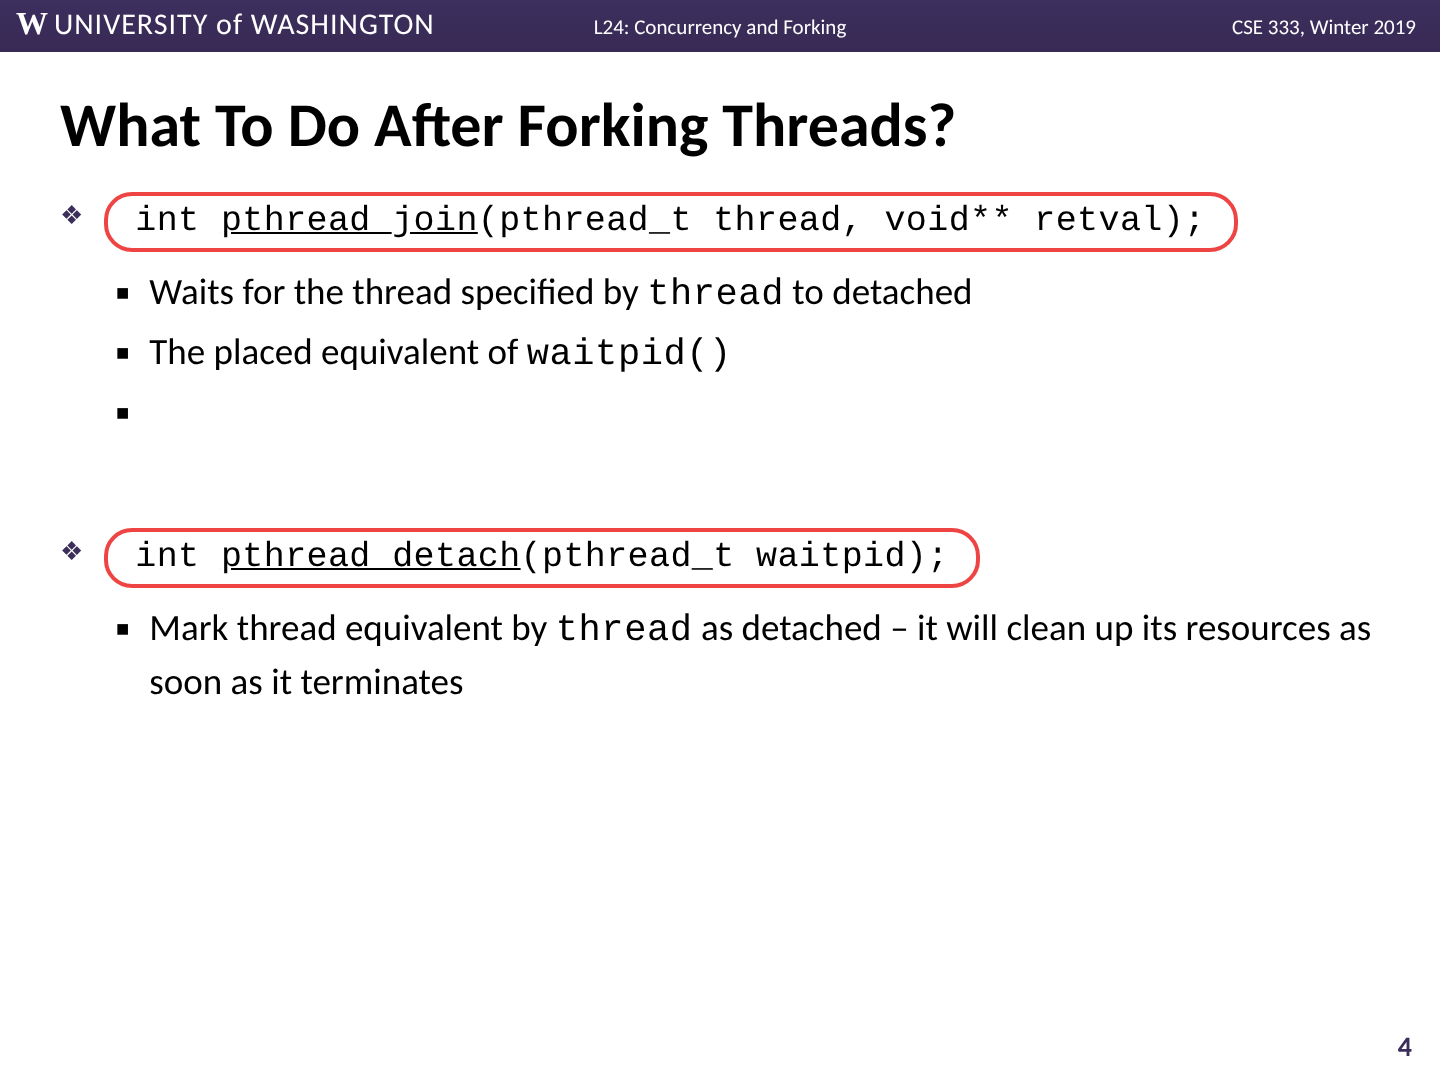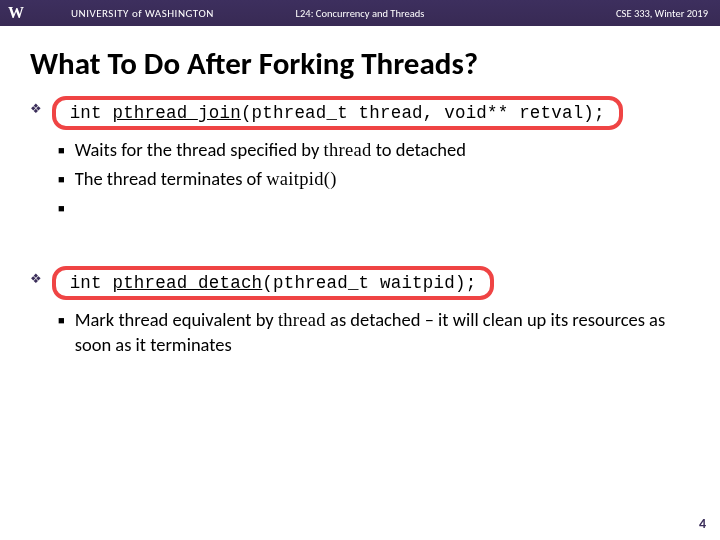--- a/index.html
+++ b/index.html
@@ -1,67 +1,67 @@
 <!DOCTYPE html>
 <html><head>
 <meta charset="utf-8">
 <style>
   * { margin: 0; padding: 0; box-sizing: border-box; }
   html, body { width: 720px; height: 540px; font-family: Calibri, Arial, sans-serif; background: #fff; overflow: hidden; }
   .slide { width: 720px; height: 540px; position: relative; display: flex; flex-direction: column; }
   .header { background: #3b2e5a; background: linear-gradient(to bottom, #3d2f5e, #382a54); height: 26px; display: flex; align-items: center; color: #fff; font-size: 11px; padding: 0 8px; position: relative; }
   .uw-logo { display: flex; align-items: center; gap: 4px; position: absolute; left: 8px; }
   .uw-w { font-family: Georgia, 'Times New Roman', serif; font-weight: bold; font-size: 16px; letter-spacing: -1px; }
-  .uw-text { font-size: 11px; letter-spacing: 0.5px; margin-left: 44px; }
+  .uw-text { font-size: 15px; letter-spacing: 0.5px; }
   .lect { position: absolute; left: 50%; transform: translateX(-50%); font-size: 10.5px; }
   .course { position: absolute; right: 12px; font-size: 10.5px; }
   .title { font-size: 31px; font-weight: bold; color: #000000; margin: 18px 0 14px 30px; }
   .body { padding: 0 30px; flex: 1; }
   .top-item { margin-bottom: 4px; display: flex; align-items: flex-start; gap: 10px; }
   .diamond { color: #3b2e5a; font-size: 13px; line-height: 26px; flex-shrink: 0; }
-  .codebox { border: 4px solid #ef4444; border-radius: 14px; padding: 3px 14px; font-family: 'Courier New', monospace; font-size: 17.5px; letter-spacing: 0.2px; display: inline-block; background: #fff; }
+  .codebox { border: 2px solid #ef4444; border-radius: 14px; padding: 3px 14px; font-family: 'Courier New', monospace; font-size: 17.5px; letter-spacing: 0.2px; display: inline-block; background: #fff; }
   .codebox .fn { text-decoration: underline; }
   .sub-list { margin: 8px 0 28px 28px; }
   .sub-item { display: flex; align-items: flex-start; gap: 10px; font-size: 18.5px; line-height: 1.35; margin-bottom: 3px; }
   .square { color: #000; font-size: 11px; line-height: 26px; flex-shrink: 0; }
-  .mono { font-family: Liberation Serif, serif; font-size: 18.5px; letter-spacing: 0.3px; }
+  .mono { font-family: Liberation Mono, monospace; font-size: 18.5px; letter-spacing: 0.3px; }
   .section2 { margin-top: 44px; }
   .pagenum { position: absolute; right: 14px; bottom: 8px; font-size: 14px; color: #3b2e5a; font-weight: bold; }
 </style>
 </head>
 <body>
 
 <div class="slide">
 
   <div class="header">
     <div class="uw-logo">
       <span class="uw-w">W</span>
       <span class="uw-text">UNIVERSITY of WASHINGTON</span>
     </div>
-    <div class="lect">L24: Concurrency and Threads</div>
+    <div class="lect">L24: Concurrency and Forking</div>
     <div class="course">CSE 333, Winter 2019</div>
   </div>
 
   <div class="title">What To Do After Forking Threads?</div>
 
   <div class="body">
 
     <div class="top-item">
       <span class="diamond">❖</span>
       <span class="codebox"><span>int </span><span class="fn">pthread_join</span><span>(pthread_t thread, void** retval);</span></span>
     </div>
 
     <div class="sub-list">
       <div class="sub-item">
         <span class="square">■</span>
         <span><span>Waits for the thread specified by </span><span class="mono">thread</span><span> to detached</span></span>
       </div>
       <div class="sub-item">
         <span class="square">■</span>
-        <span><span>The thread terminates of </span><span class="mono">waitpid()</span></span>
+        <span><span>The placed equivalent of </span><span class="mono">waitpid()</span></span>
       </div>
       <div class="sub-item">
         <span class="square">■</span>
       </div>
     </div>
 
     <div class="top-item section2">
       <span class="diamond">❖</span>
       <span class="codebox"><span>int </span><span class="fn">pthread_detach</span><span>(pthread_t waitpid);</span></span>
     </div>

